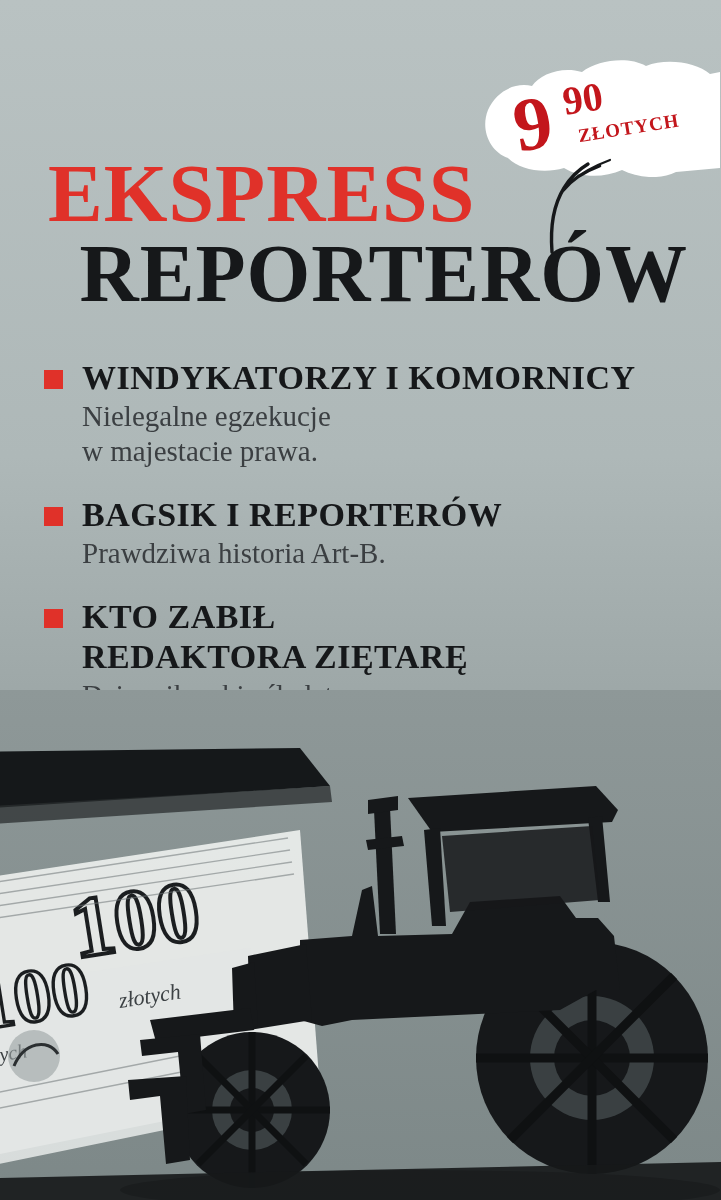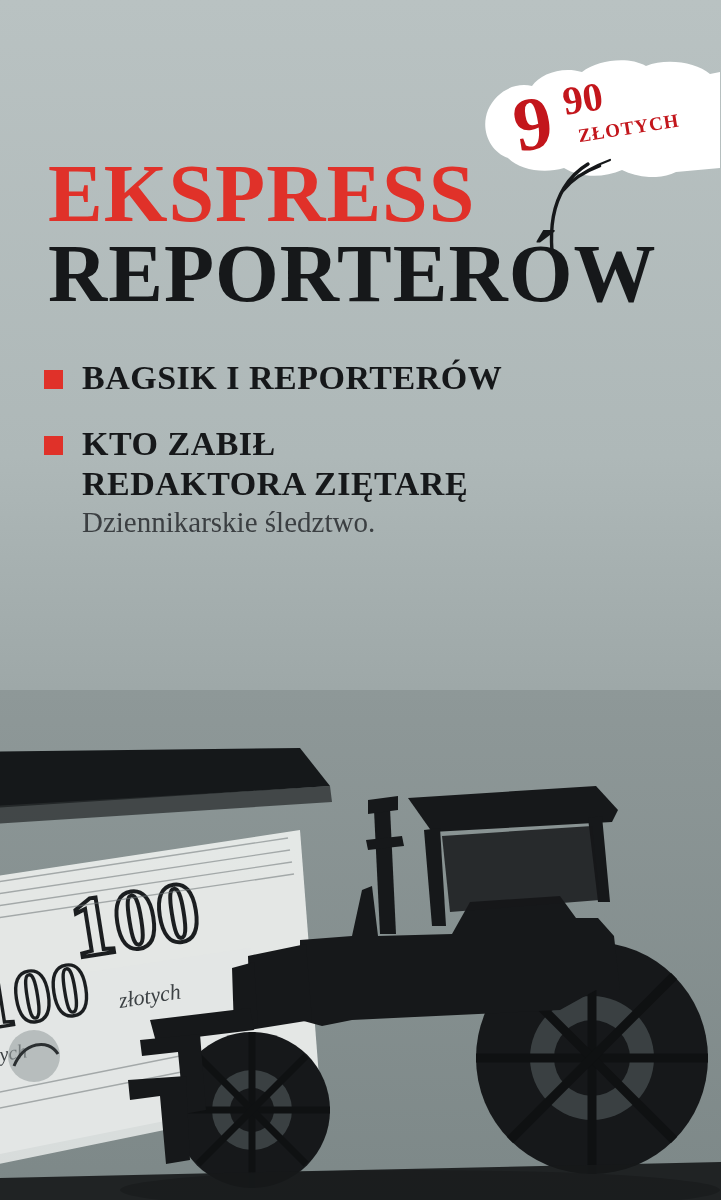--- a/index.html
+++ b/index.html
@@ -84,20 +84,21 @@
     letter-spacing: 1px;
   }
   .title-2 {
     font-family: "Liberation Serif", serif;
     font-weight: bold;
     font-size: 82px;
     line-height: 84px;
     color: #16181a;
     letter-spacing: 1px;
     margin-top: -4px;
+    text-align: right;
   }
   .antenna {
     position: absolute;
     left: 452px;
     top: -4px;
     width: 120px;
     height: 110px;
     pointer-events: none;
   }
 
@@ -173,24 +174,31 @@
       <path d="M52,104 C50,78 54,56 64,40 C70,30 78,22 88,16" stroke="#16181a" stroke-width="3.4" fill="none" stroke-linecap="round"></path>
       <path d="M64,42 C72,32 84,24 100,18" stroke="#16181a" stroke-width="2.6" fill="none" stroke-linecap="round"></path>
       <path d="M70,34 C80,26 94,18 110,12" stroke="#16181a" stroke-width="2.2" fill="none" stroke-linecap="round"></path>
     </svg>
     <div class="title-1">EKSPRESS</div>
     <div class="title-2">REPORTERÓW</div>
   </div>
 
   <div class="headlines">
 
+    <div class="item">
+      <span class="bullet"></span>
+      <div class="item-title">WINDYKATORZY I KOMORNICY</div>
+      <div class="item-sub" style="white-space: pre-line;">Nielegalne egzekucje
+w majestacie prawa.</div>
+    </div>
 
     <div class="item">
       <span class="bullet"></span>
       <div class="item-title">BAGSIK I REPORTERÓW</div>
+      <div class="item-sub" style="white-space: pre-line;">Prawdziwa historia Art-B.</div>
     </div>
 
     <div class="item">
       <span class="bullet"></span>
       <div class="item-title" style="white-space: pre-line; margin-top: 15px;">KTO ZABIŁ
 REDAKTORA ZIĘTARĘ</div>
       <div class="item-sub" style="white-space: pre-line;">Dziennikarskie śledztwo.</div>
     </div>
 
   </div>

